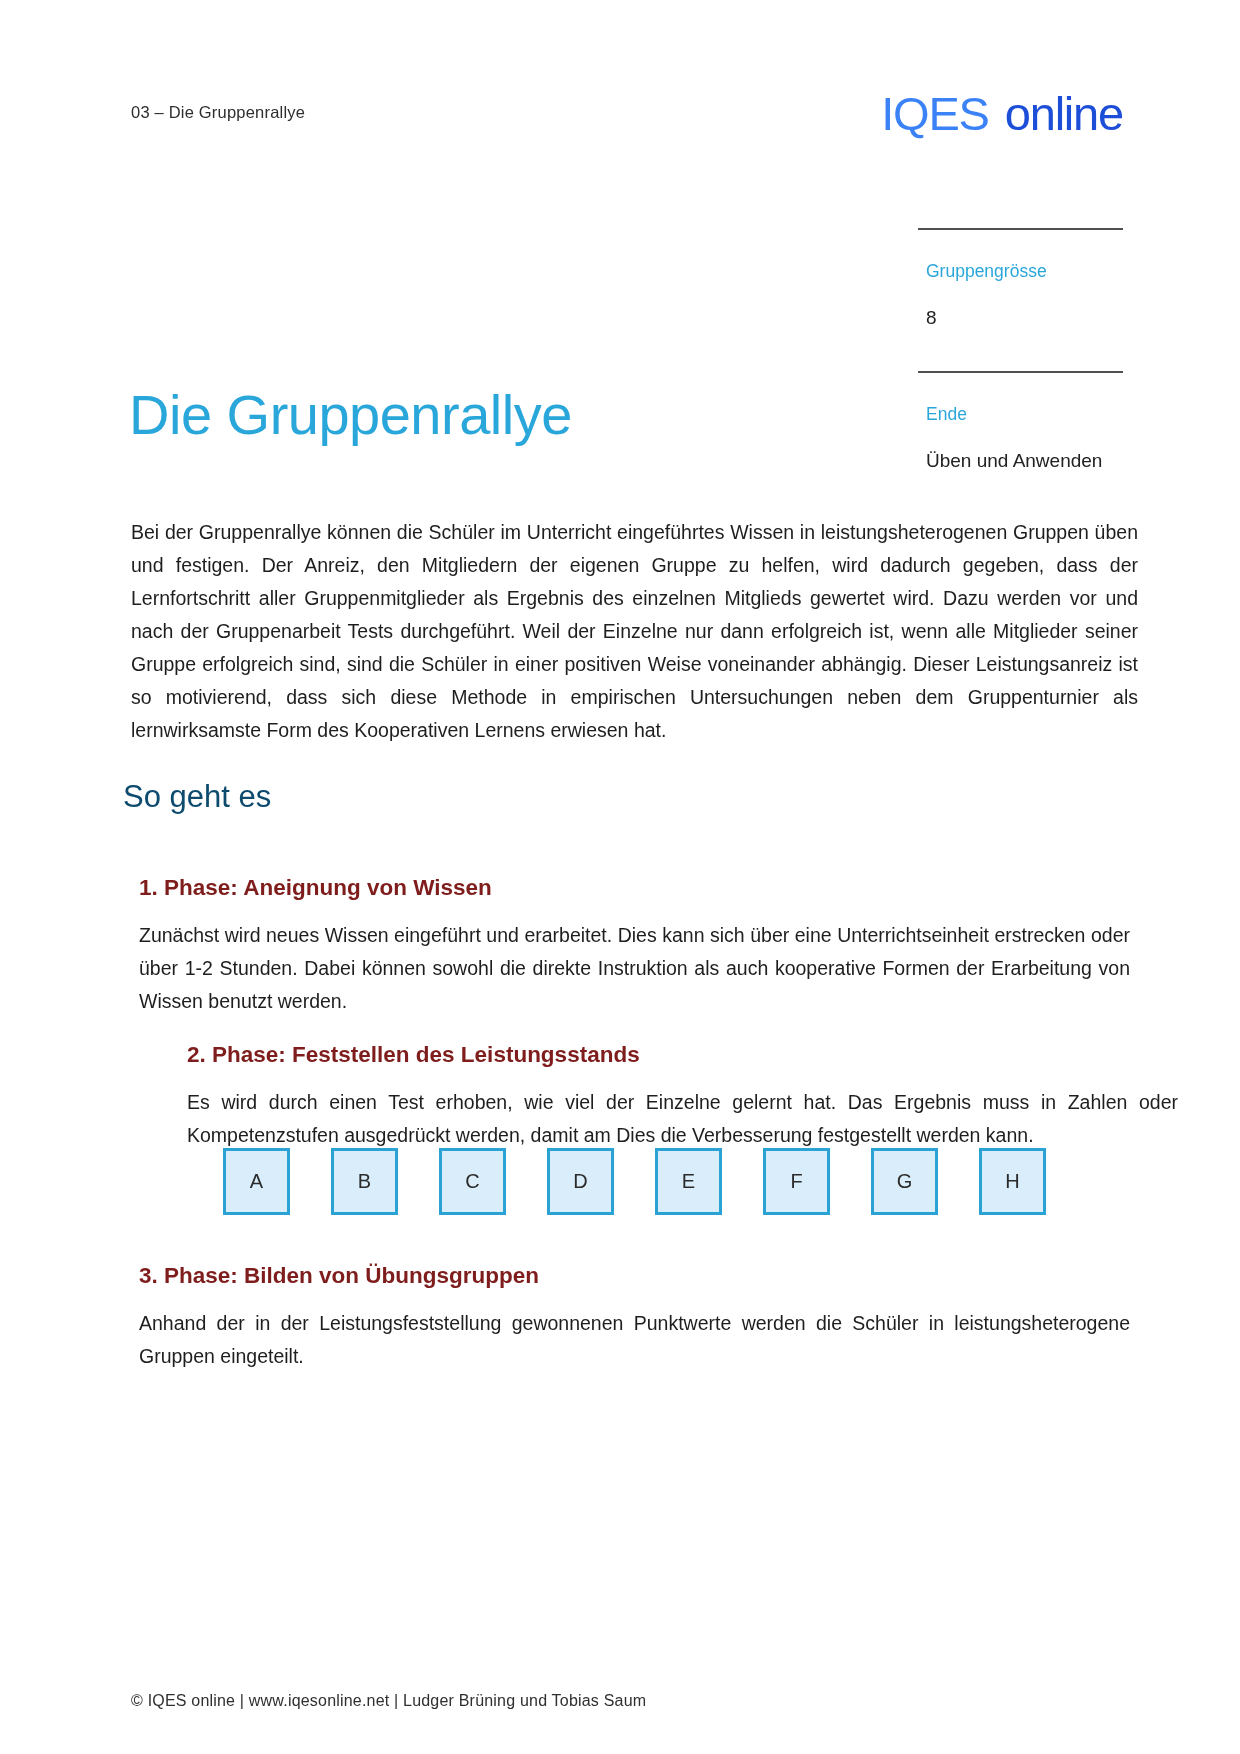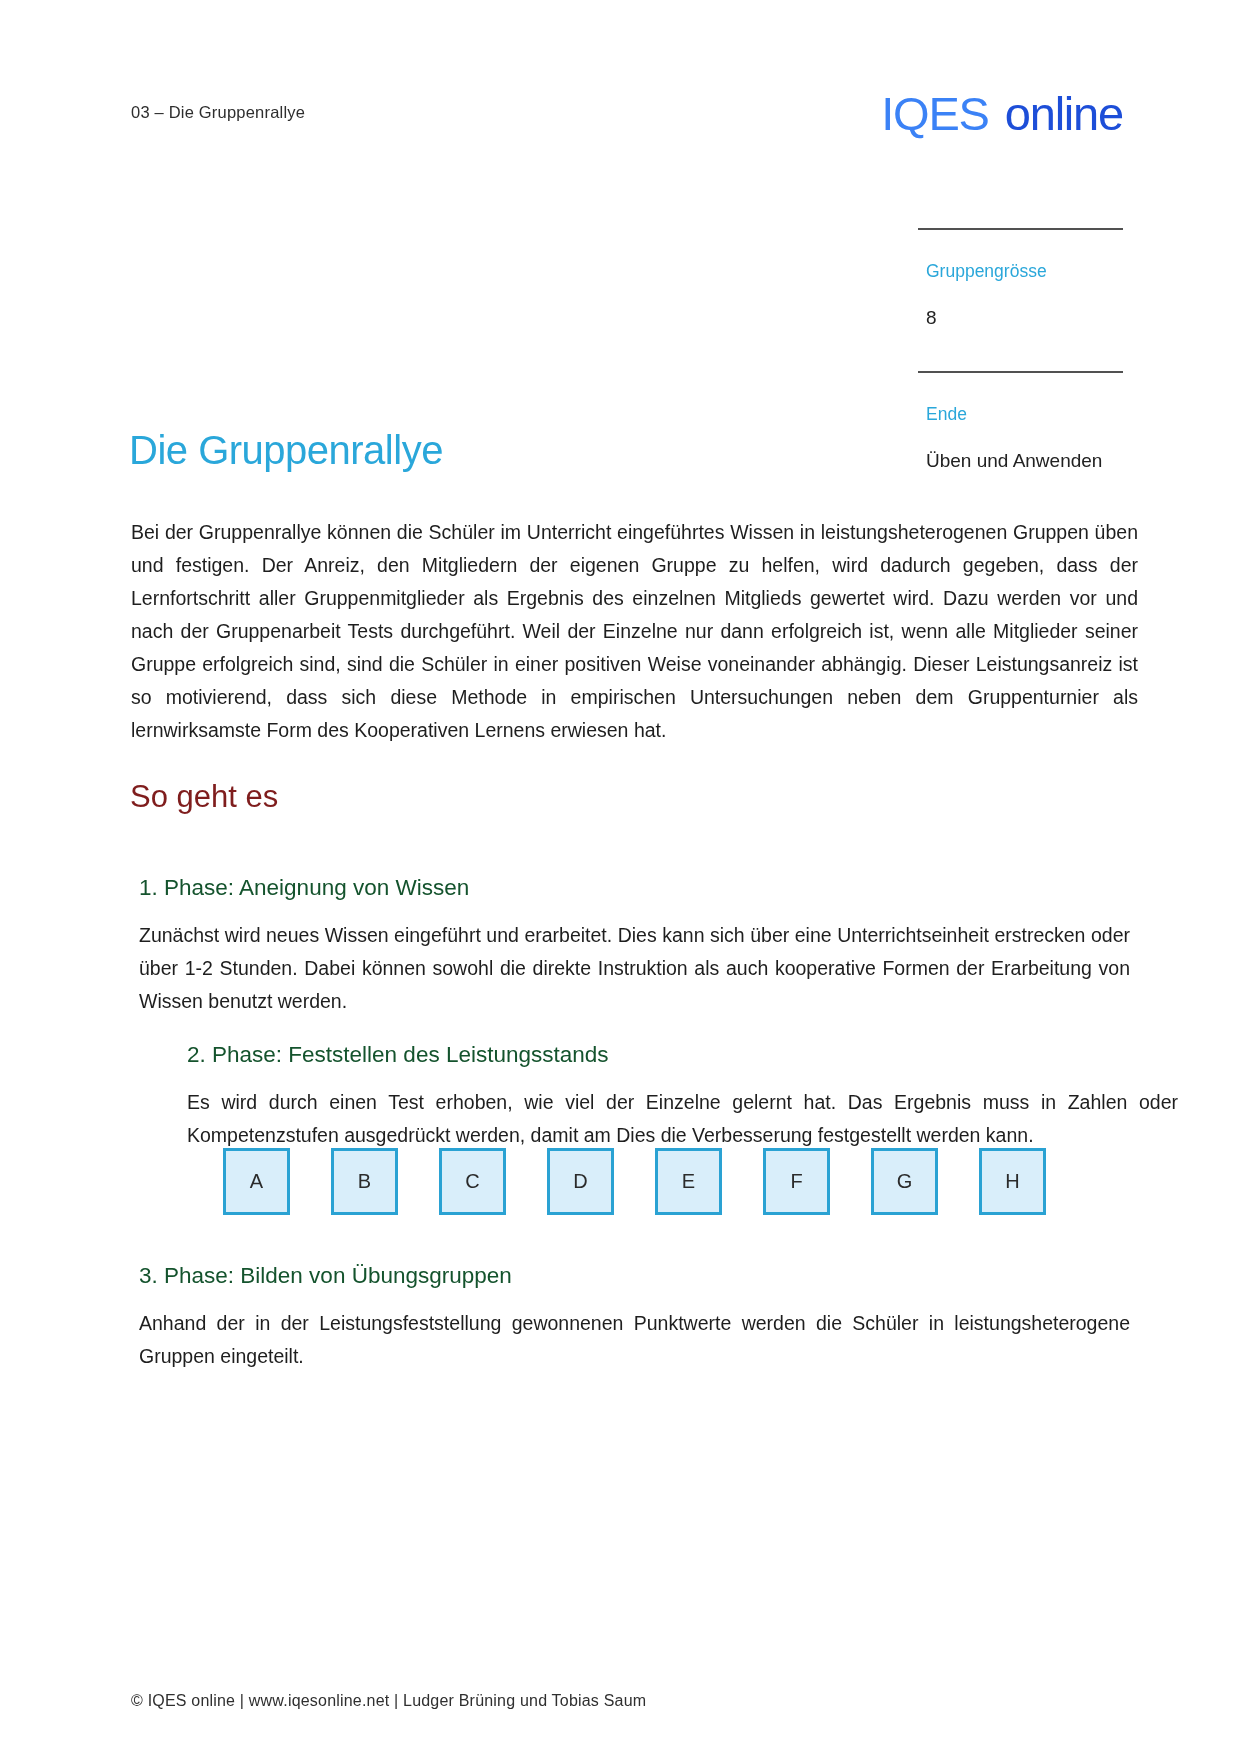--- a/index.html
+++ b/index.html
@@ -51,59 +51,58 @@
     font-size: 19px;
     color: #222222;
     line-height: 24px;
     margin-bottom: 17px;
   }
 
   
   .doc-title {
     position: absolute;
     left: 105px; top: 360px;
-    font-size: 40px;
+    font-size: 56px;
     font-weight: 300;
     color: #2aa7da;
     letter-spacing: -0.5px;
     line-height: 1.1;
     white-space: nowrap;
-    margin-top: 44px;
   }
 
   
   .body-text {
     font-size: 19.5px;
     line-height: 33px;
     color: #1e1e1e;
     text-align: justify;
   }
   .intro {
     position: absolute;
     left: 107px; top: 492px;
     width: 1023px;
   }
 
   .section-heading {
     position: absolute;
-    left: 106px; top: 754px;
+    left: 99px; top: 754px;
     font-size: 31px;
     font-weight: 400;
-    color: #7f1d1d;
+    color: #0c4a6e;
     line-height: 1.2;
   }
 
   .phase { position: absolute; left: 107px; width: 1023px; }
   .phase-1 { top: 842px; }
   .phase-2 { top: 1009px; margin-left: 48px; }
   .phase-3 { top: 1230px; }
   .phase-heading {
     font-size: 22.5px;
-    font-weight: 400;
-    color: #14532d;
+    font-weight: 700;
+    color: #7f1d1d;
     line-height: 28px;
     margin-bottom: 1px;
   }
 
   
   .boxes-row {
     position: absolute;
     left: 107px; top: 1124px;
     width: 1023px;
     display: flex;

